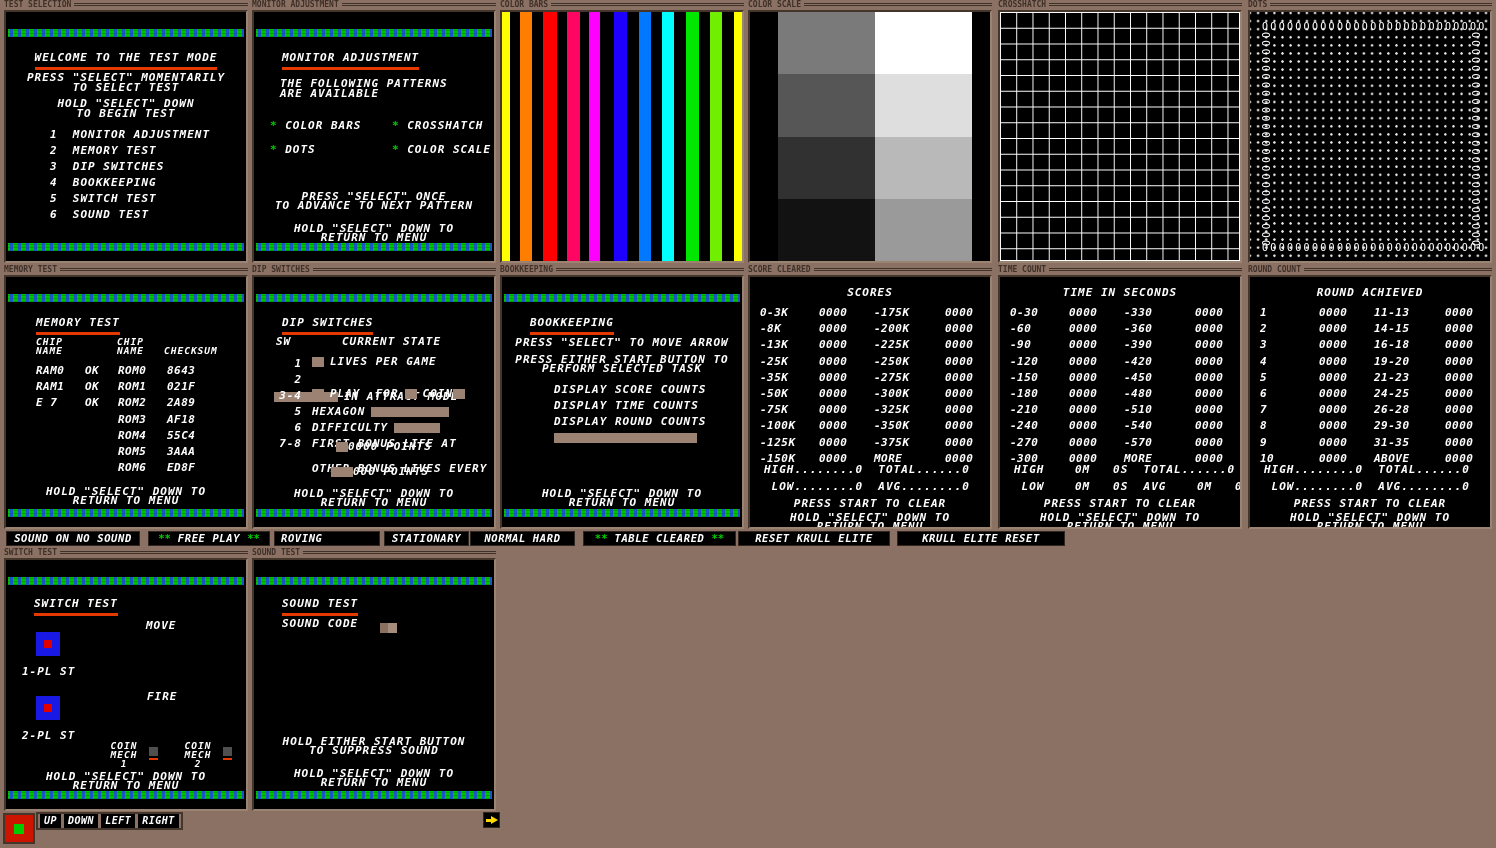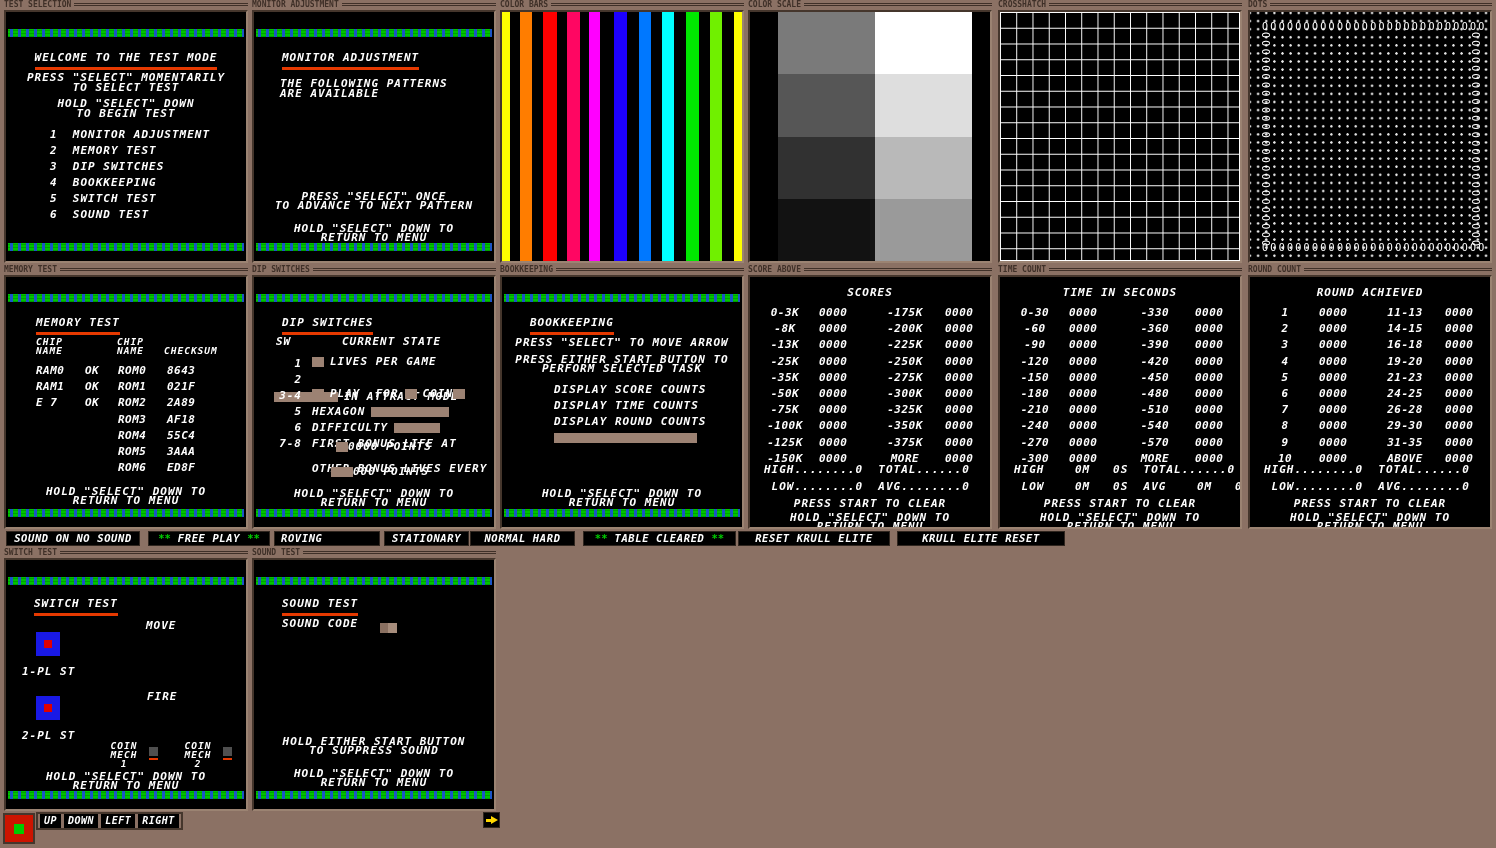--- a/index.html
+++ b/index.html
@@ -41,21 +41,21 @@
       background-size:16.26px 15.75px}
   .xh-edge{position:absolute;inset:0;border-right:1px solid #fff;border-bottom:1px solid #fff}
   .dots-bg{background-image:radial-gradient(circle,#e8e8e8 1px,transparent 1.4px);
            background-size:8.15px 8.1px;background-position:4px 5px}
   .ringh{position:absolute;font:400 10px/10px "DejaVu Sans Mono",monospace;color:#fff;
          letter-spacing:2.3px;white-space:pre}
   .ringv{position:absolute;font:400 10px/12px "DejaVu Sans Mono",monospace;color:#fff;
          letter-spacing:2.3px;white-space:pre;writing-mode:vertical-rl}
   .mgrid{display:grid;grid-template-columns:46px 30px 46px 70px;column-gap:3px}
   .cgrid{display:grid;grid-template-columns:50px 54px 62px 54px;column-gap:5px}
-  .cgrid .r{text-align:center}
+  .cgrid .r{text-align:left}
   .cgrid .v{text-align:left;padding-left:4px}
   .sw{display:inline-block;width:38px;text-align:right}
   .segs{display:inline-flex;align-items:center;margin-left:10px}
   .redact{height:10px;background:var(--redact,#9c8273);display:inline-block}
   .bigredact{position:absolute;height:10px;background:var(--redact,#9c8273)}
   .foot{line-height:9.5px}
   .btn{position:absolute;width:24px;height:24px;background:var(--button-blue,#1919e6);
        display:flex;align-items:center;justify-content:center}
   .btn i{width:8px;height:8px;background:var(--button-red,#e00000);display:block}
   .coin{position:absolute;width:40px;text-align:center}
@@ -124,20 +124,26 @@
       <span class="plt">MONITOR ADJUSTMENT</span>
       <span class="pline"></span>
     </div>
     <div class="screen" style="height:253px">
       <div class="bnr" style="top:17px"></div>
       <div class="abs" style="top:34px;left:28px">
         <span class="tbox"><span class="t">MONITOR ADJUSTMENT</span><span class="redline" style="display:block"></span></span>
       </div>
       <div class="abs t" style="top:66px;left:26px">THE FOLLOWING PATTERNS</div>
       <div class="abs t" style="top:76px;left:26px">ARE AVAILABLE</div>
+      <div class="abs patgrid" id="ma-patterns" style="top:108px;left:16px">
+          <div class="t pat"><span class="star">*</span><span> COLOR BARS</span></div>
+          <div class="t pat"><span class="star">*</span><span> CROSSHATCH</span></div>
+          <div class="t pat"><span class="star">*</span><span> DOTS</span></div>
+          <div class="t pat"><span class="star">*</span><span> COLOR SCALE</span></div>
+        </div>
       <div class="abs c t" style="top:179px">PRESS "SELECT" ONCE</div>
       <div class="abs c t" style="top:188px">TO ADVANCE TO NEXT PATTERN</div>
       <div class="abs c t foot" style="top:212px">HOLD "SELECT" DOWN TO</div>
       <div class="abs c t foot" style="top:221px">RETURN TO MENU</div>
       <div class="bnr" style="bottom:10px"></div>
     </div>
   </div>
 
   <div class="panel" style="left:500px;top:0">
     <div class="plabel">
@@ -314,21 +320,21 @@
         </div>
       <div class="bigredact" style="top:156px;left:52px;width:143px"></div>
       <div class="abs c t foot" style="top:212px">HOLD "SELECT" DOWN TO</div>
       <div class="abs c t foot" style="top:221px">RETURN TO MENU</div>
       <div class="bnr" style="bottom:10px"></div>
     </div>
   </div>
 
   <div class="panel" style="left:748px;top:265px">
     <div class="plabel">
-      <span class="plt">SCORE ABOVE</span>
+      <span class="plt">SCORE CLEARED</span>
       <span class="pline"></span>
     </div>
     <div class="screen" style="height:254px">
       <div class="abs c t" style="top:10px">SCORES</div>
       <div class="abs cgrid ct" id="sc-grid" style="top:28px;left:10px"><span class="ct r">0-3K</span><span class="ct v">0000</span><span class="ct r">-175K</span><span class="ct v">0000</span><span class="ct r">-8K</span><span class="ct v">0000</span><span class="ct r">-200K</span><span class="ct v">0000</span><span class="ct r">-13K</span><span class="ct v">0000</span><span class="ct r">-225K</span><span class="ct v">0000</span><span class="ct r">-25K</span><span class="ct v">0000</span><span class="ct r">-250K</span><span class="ct v">0000</span><span class="ct r">-35K</span><span class="ct v">0000</span><span class="ct r">-275K</span><span class="ct v">0000</span><span class="ct r">-50K</span><span class="ct v">0000</span><span class="ct r">-300K</span><span class="ct v">0000</span><span class="ct r">-75K</span><span class="ct v">0000</span><span class="ct r">-325K</span><span class="ct v">0000</span><span class="ct r">-100K</span><span class="ct v">0000</span><span class="ct r">-350K</span><span class="ct v">0000</span><span class="ct r">-125K</span><span class="ct v">0000</span><span class="ct r">-375K</span><span class="ct v">0000</span><span class="ct r">-150K</span><span class="ct v">0000</span><span class="ct r">MORE</span><span class="ct v">0000</span></div>
       <div class="abs t" style="top:187px;left:14px">HIGH........0  TOTAL......0</div>
       <div class="abs t" style="top:204px;left:14px"> LOW........0  AVG........0</div>
       <div class="abs c t" style="top:221px">PRESS START TO CLEAR</div>
       <div class="abs c t foot" style="top:236px">HOLD "SELECT" DOWN TO</div>
       <div class="abs c t foot" style="top:245px">RETURN TO MENU</div>

